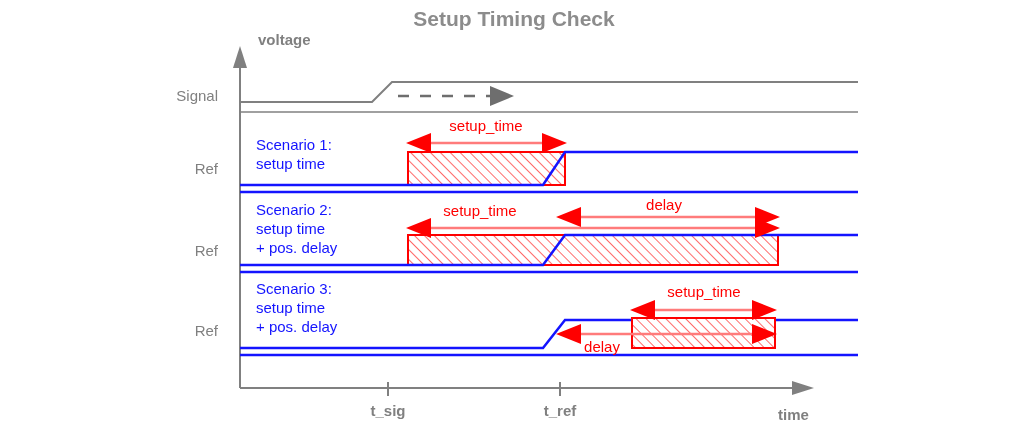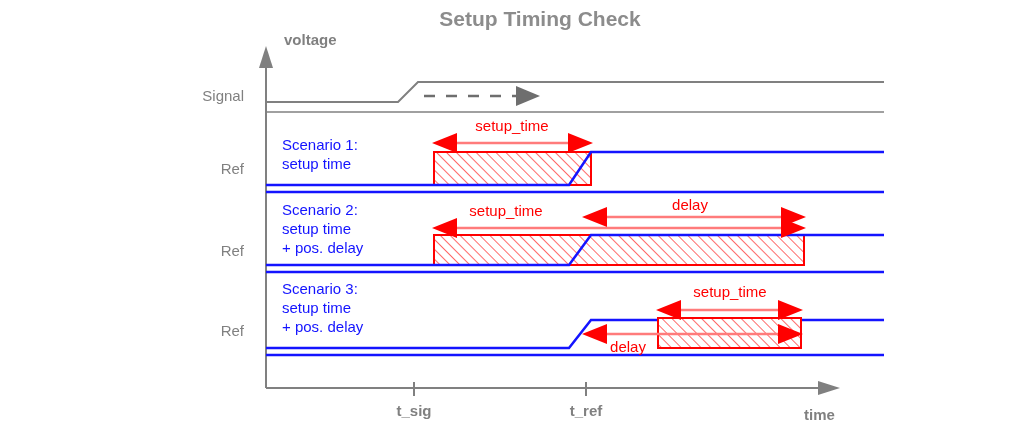--- a/index.html
+++ b/index.html
@@ -11,21 +11,20 @@
   body {
     width: 1013px;
     height: 431px;
     font-family: "Liberation Sans", sans-serif;
     overflow: hidden;
   }
   #diagram-root {
     position: relative;
     width: 941px;
     height: 431px;
-    padding-left: 26px;
   }
   svg.timing-svg {
     display: block;
     width: 1013px;
     height: 431px;
   }
   text {
     font-family: "Liberation Sans", sans-serif;
     dominant-baseline: alphabetic;
   }

